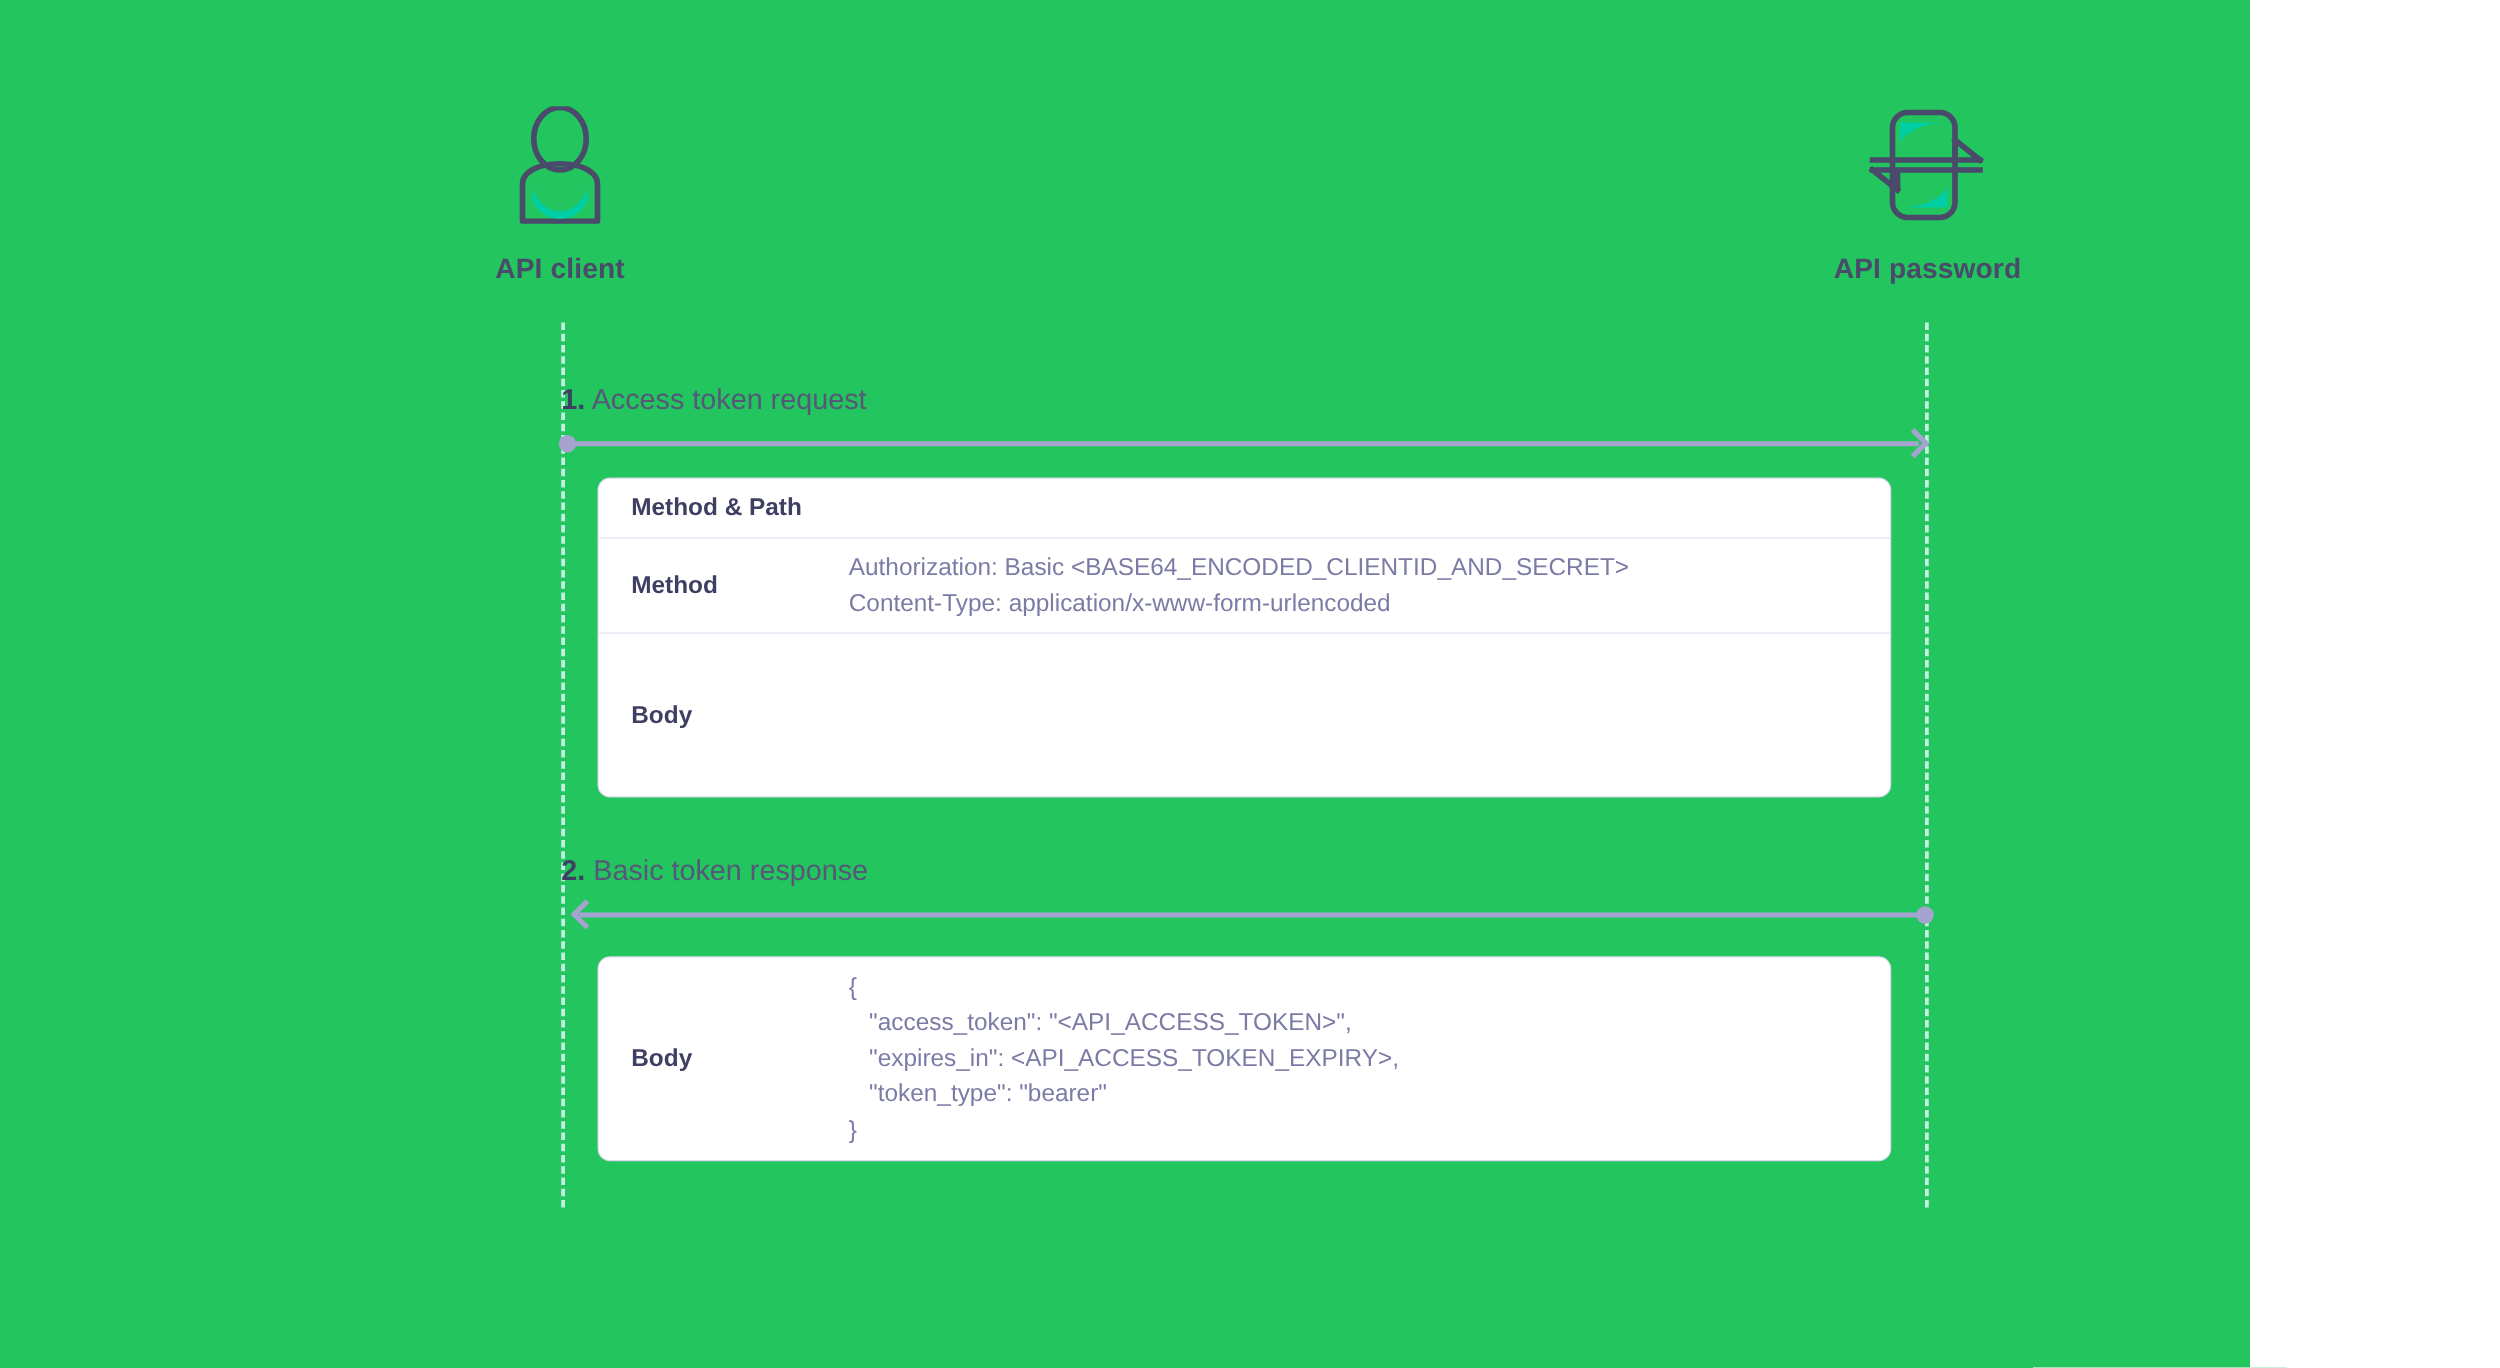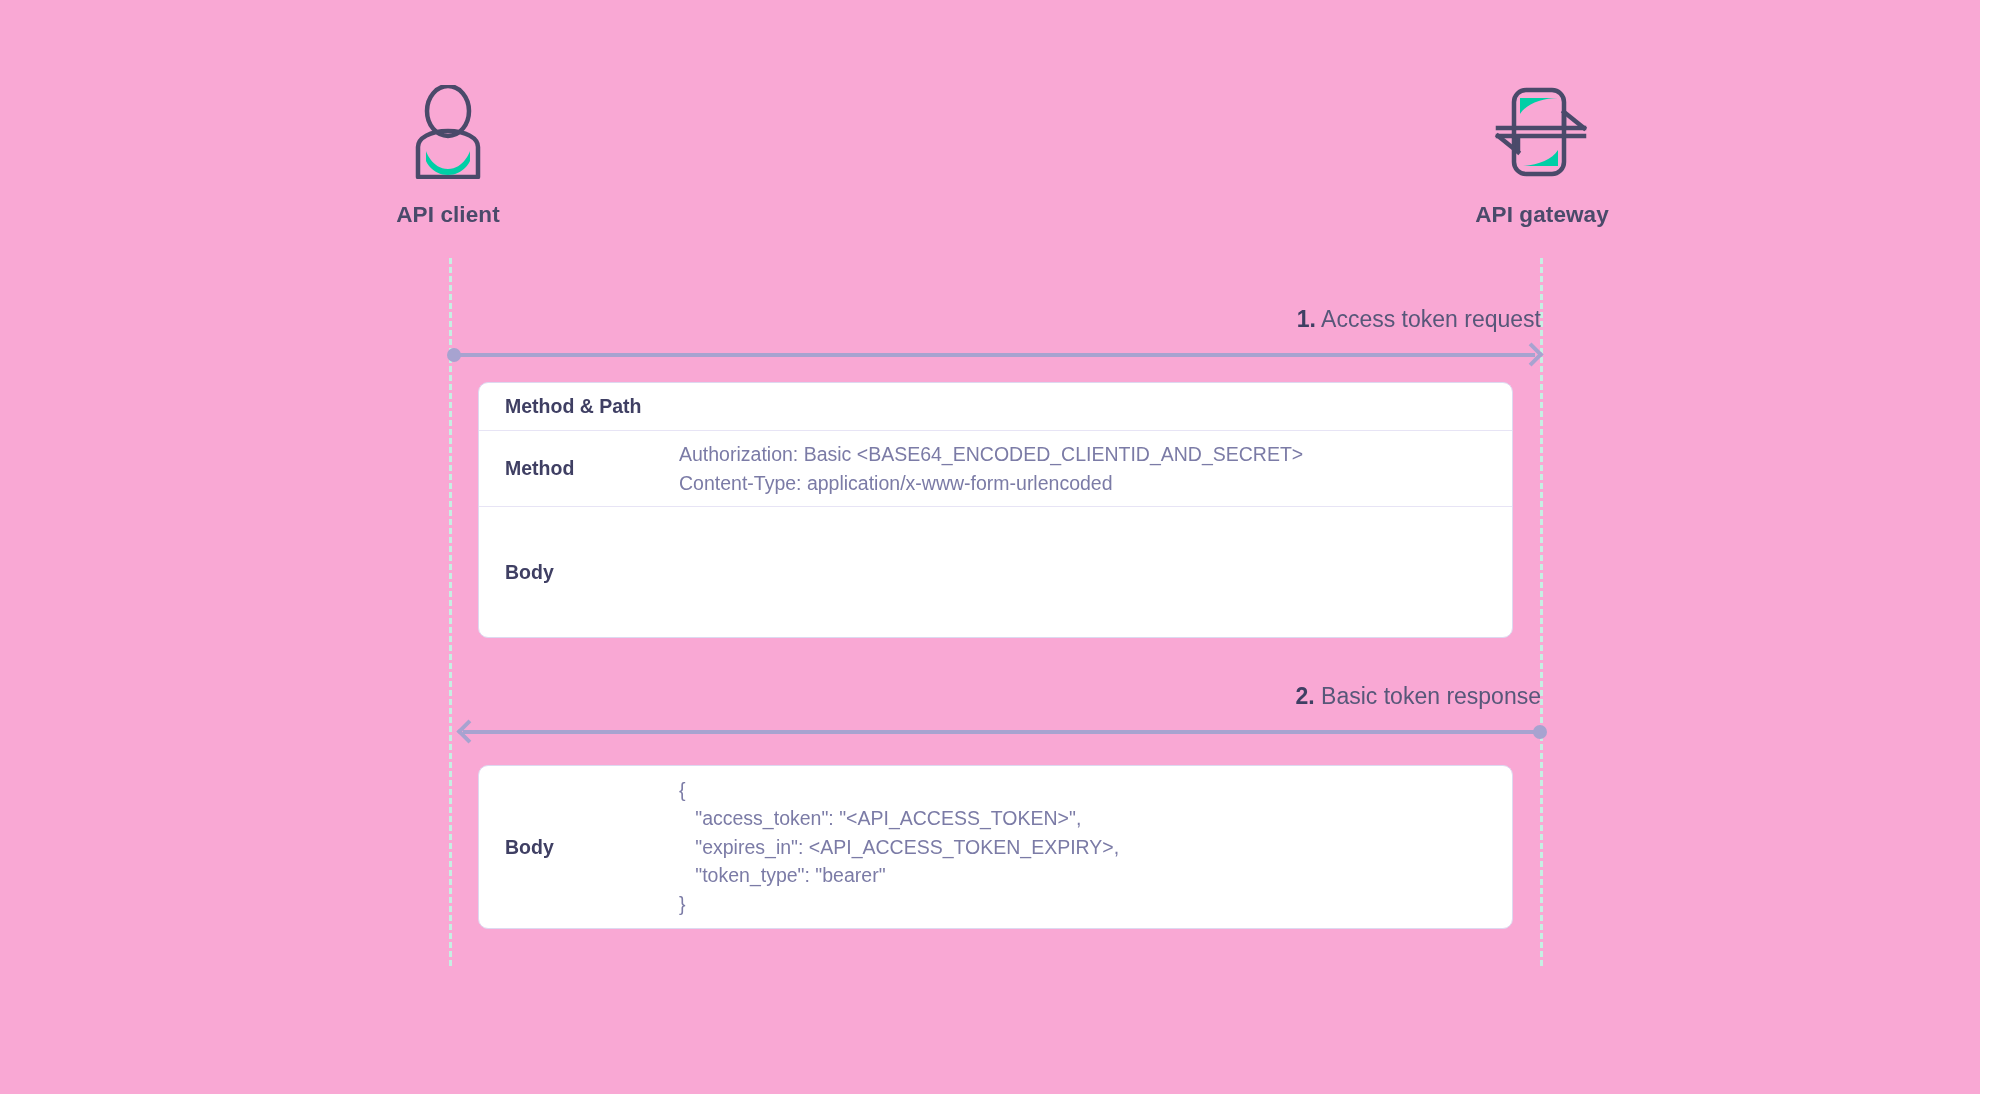--- a/index.html
+++ b/index.html
@@ -6,23 +6,23 @@
   html, body {
     width: 2000px;
     height: 1094px;
     background: #ffffff;
     font-family: "Liberation Sans", sans-serif;
     overflow: hidden;
   }
 
   #canvas {
     position: relative;
-    width: 1980px;
+    width: 1800px;
     height: 1094px;
-    background: #f9a8d4;
+    background: #22c55e;
   }
 
   
   .actor {
     position: absolute;
     width: 260px;
     text-align: center;
   }
   .actor-icon {
     height: 100px;
@@ -47,21 +47,21 @@
     border-left: 3px dashed #c6efe3;
     top: 258px;
     height: 708px;
   }
   #lifeline-client  { left: 449px; }
   #lifeline-gateway { left: 1540px; }
 
   
   .msg-label {
     position: absolute;
-    text-align: right;
+    text-align: left;
     font-size: 23px;
     color: #575779;
     white-space: nowrap;
   }
   .msg-label b { color: #3f3f63; font-weight: bold; }
 
   .msg-arrow {
     position: absolute;
     height: 24px;
   }
@@ -143,21 +143,21 @@
         <path d="M28 30 L28 14 L66 14 C50 14 34 20 28 30 Z" fill="#00cfa6"></path>
         <path d="M66 66 L66 82 L28 82 C44 82 60 76 66 66 Z" fill="#00cfa6"></path>
         <path d="M6 44 L92 44" stroke="#4a4a6a" stroke-width="4.5" stroke-linecap="square"></path>
         <path d="M6 52 L92 52" stroke="#4a4a6a" stroke-width="4.5" stroke-linecap="square"></path>
         <path d="M72 28 L92 44" fill="none" stroke="#4a4a6a" stroke-width="4.5" stroke-linecap="square"></path>
         <path d="M26 68 L6 52" fill="none" stroke="#4a4a6a" stroke-width="4.5" stroke-linecap="square"></path>
         <path d="M72 28 L72 44" fill="none" stroke="#4a4a6a" stroke-width="4.5"></path>
         <path d="M26 68 L26 52" fill="none" stroke="#4a4a6a" stroke-width="4.5"></path>
       </svg>
     </div>
-    <div class="actor-label">API gateway</div>
+    <div class="actor-label">API password</div>
   </div>
 
   <div class="lifeline" id="lifeline-client"></div>
   <div class="lifeline" id="lifeline-gateway"></div>
 
   <div class="msg-label" style="left:449px; top:306px; width:1092px;">
     <b>1.</b>
     <span>Access token request</span>
   </div>
 

